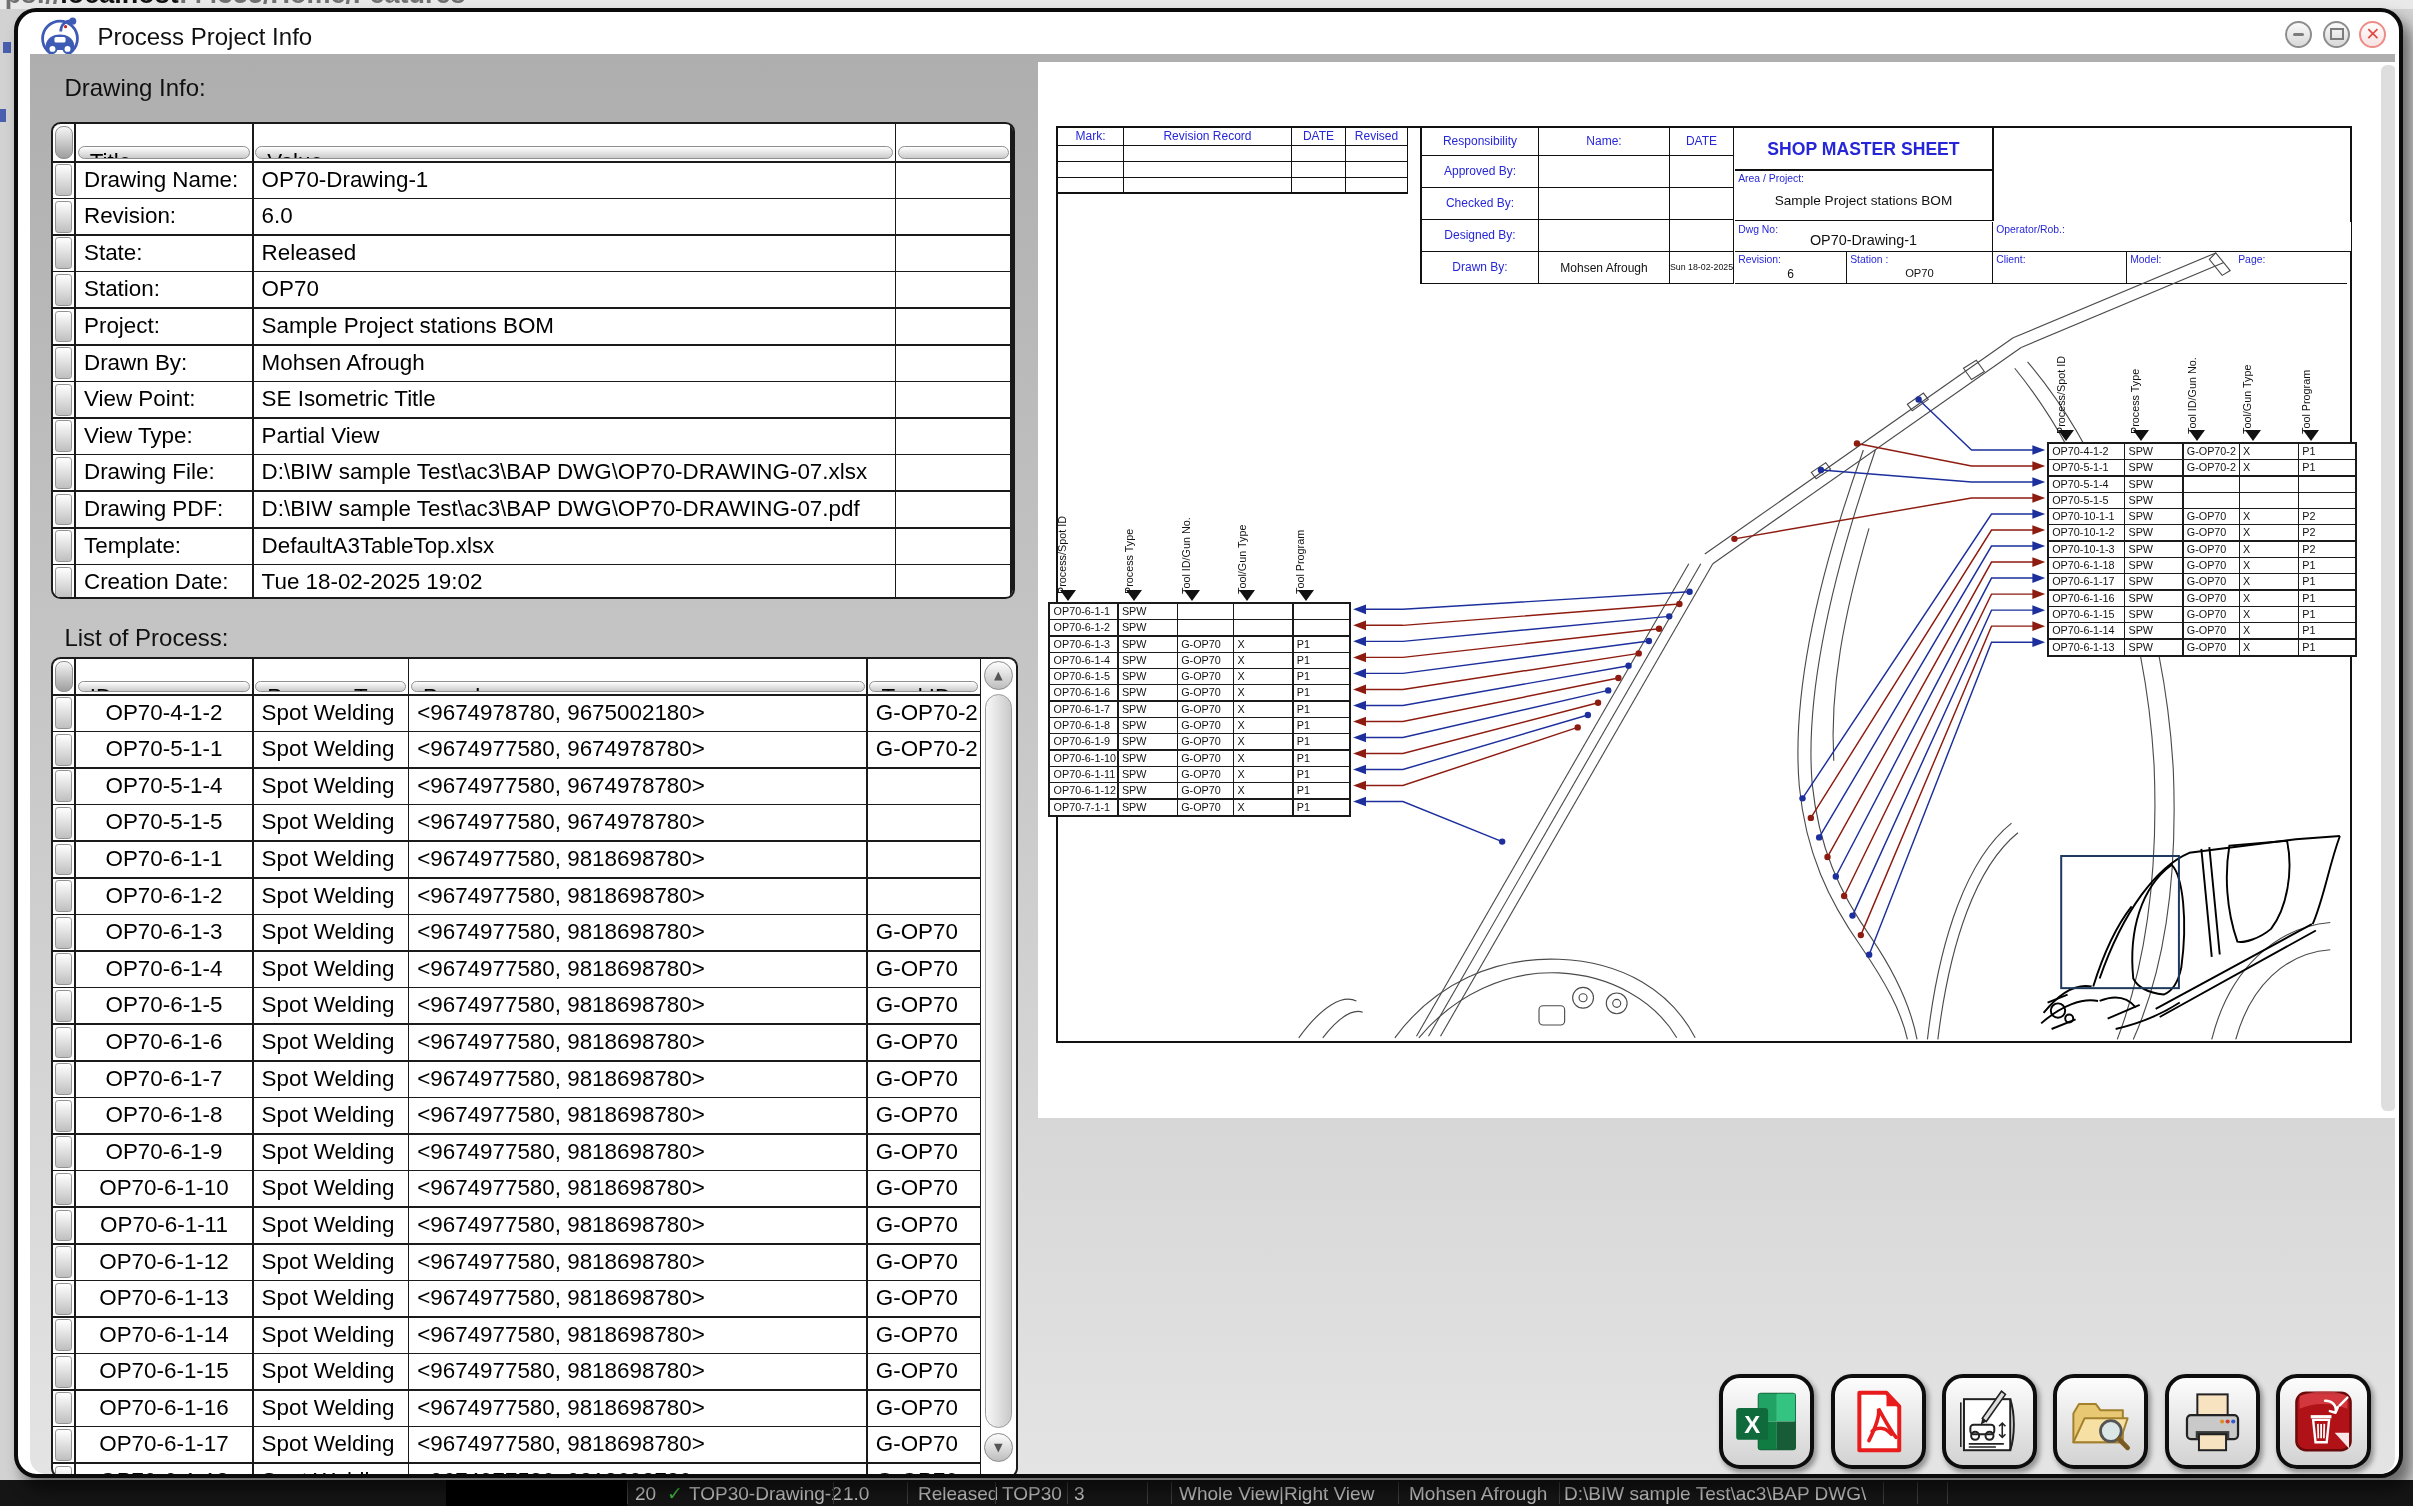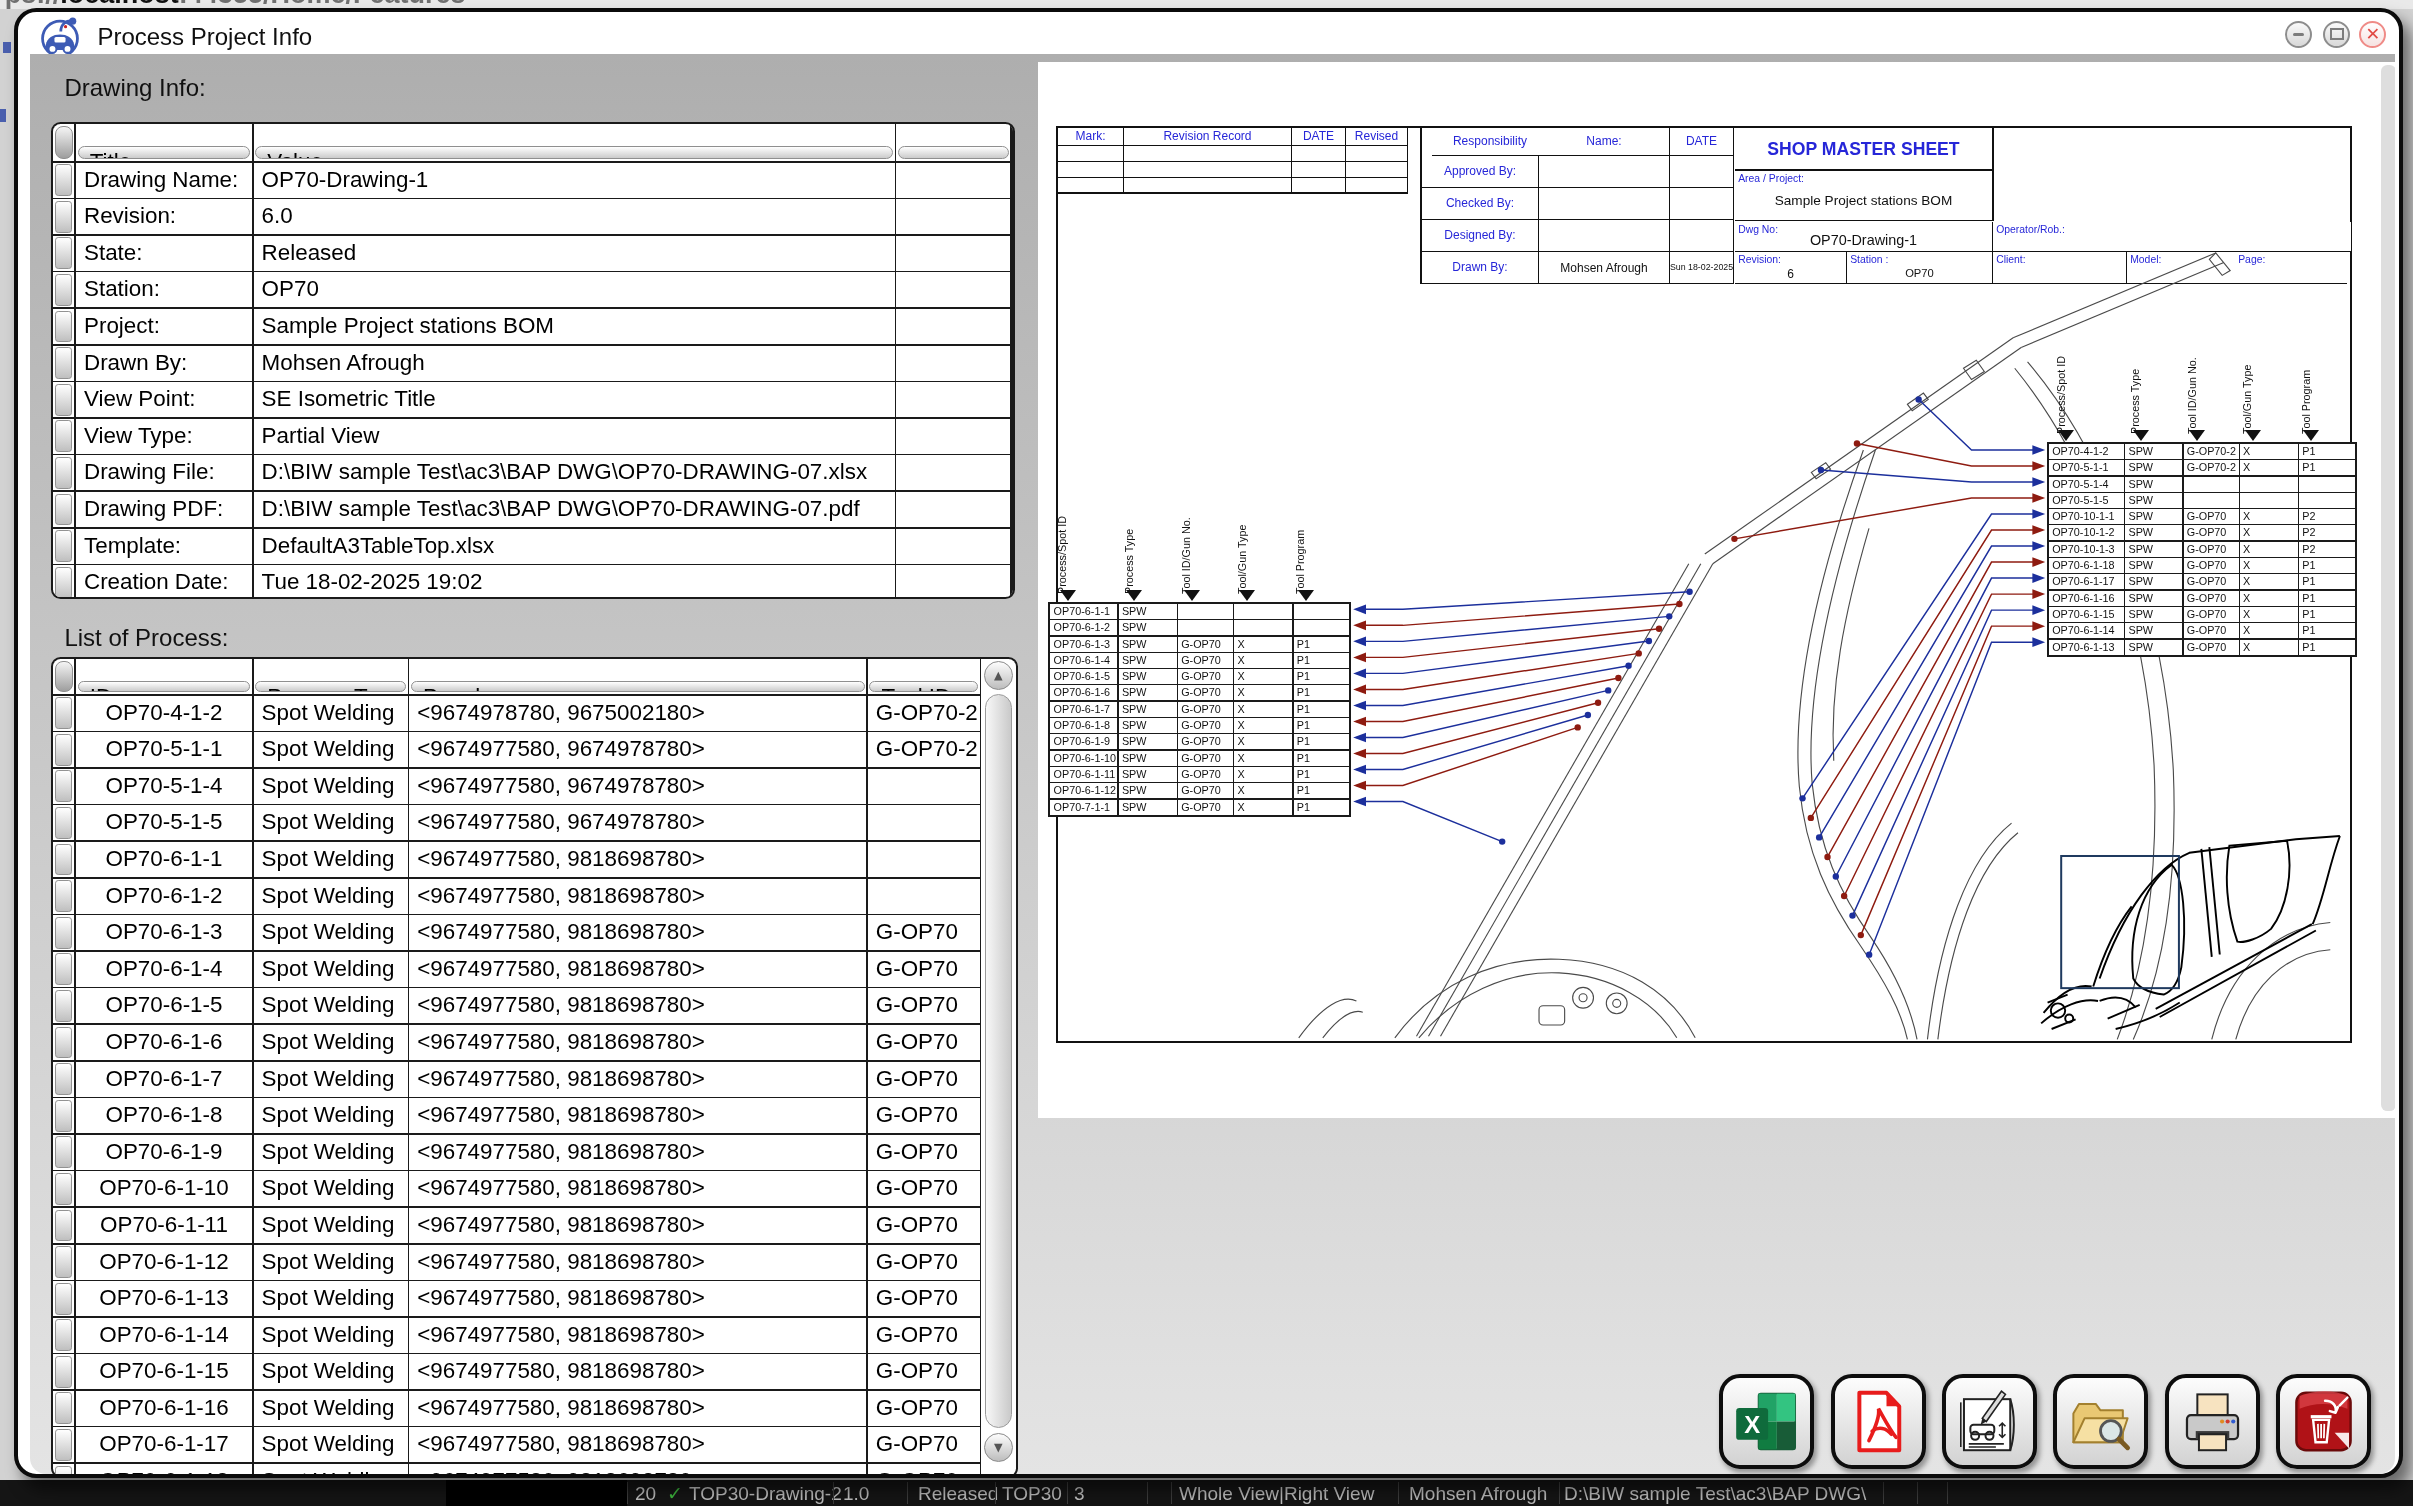--- a/index.html
+++ b/index.html
@@ -431,21 +431,21 @@
             <div class="shcell" style="left:66px;top:34px;width:168px;height:16px"></div>
             <div class="shcell" style="left:234px;top:34px;width:54px;height:16px"></div>
             <div class="shcell" style="left:288px;top:34px;width:62px;height:16px"></div>
           <div class="shcell" style="left:0;top:50px;width:66px;height:16px;border-bottom-width:2.4px"></div>
             <div class="shcell" style="left:66px;top:50px;width:168px;height:16px;border-bottom-width:2.4px"></div>
             <div class="shcell" style="left:234px;top:50px;width:54px;height:16px;border-bottom-width:2.4px"></div>
             <div class="shcell" style="left:288px;top:50px;width:62px;height:16px;border-bottom-width:2.4px"></div>
         </div>
 
         <div style="position:absolute;left:362px;top:0;width:929px;height:156px;border-left:2px solid #111;">
-          <div class="shcell bhead" style="left:10px;top:0;width:117px;height:28px">Responsibility</div>
+          <div class="shcell bhead" style="left:0;top:0;width:117px;height:28px">Responsibility</div>
           <div class="shcell bhead" style="left:117px;top:0;width:131px;height:28px">Name:</div>
           <div class="shcell bhead" style="left:248px;top:0;width:64px;height:28px">DATE</div>
           <div class="shcell bhead" style="left:0;top:28px;width:117px;height:32px">Approved By:</div>
           <div class="shcell" style="left:117px;top:28px;width:131px;height:32px"></div>
             <div class="shcell" style="left:248px;top:28px;width:64px;height:32px"></div>
           <div class="shcell bhead" style="left:0;top:60px;width:117px;height:32px">Checked By:</div>
           <div class="shcell" style="left:117px;top:60px;width:131px;height:32px"></div>
             <div class="shcell" style="left:248px;top:60px;width:64px;height:32px"></div>
           <div class="shcell bhead" style="left:0;top:92px;width:117px;height:32px">Designed By:</div>
           <div class="shcell" style="left:117px;top:92px;width:131px;height:32px"></div>

